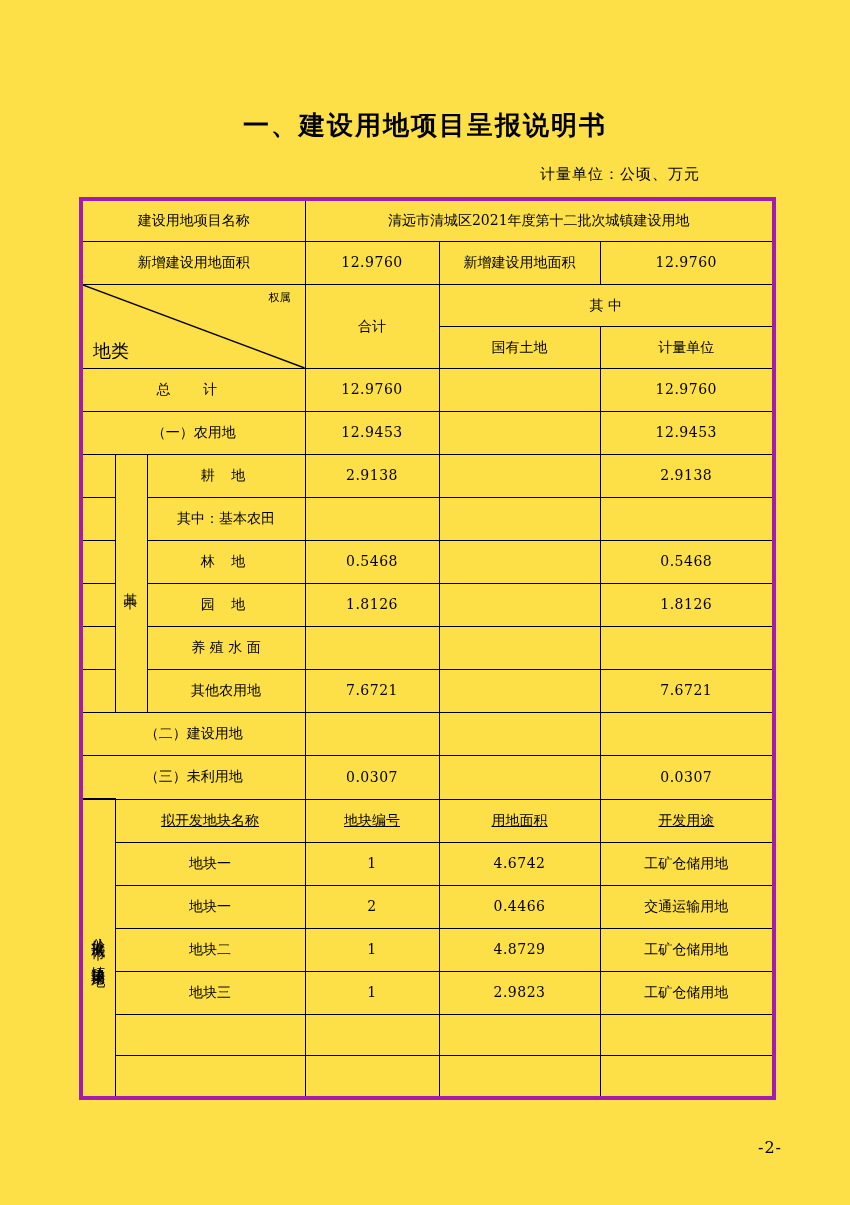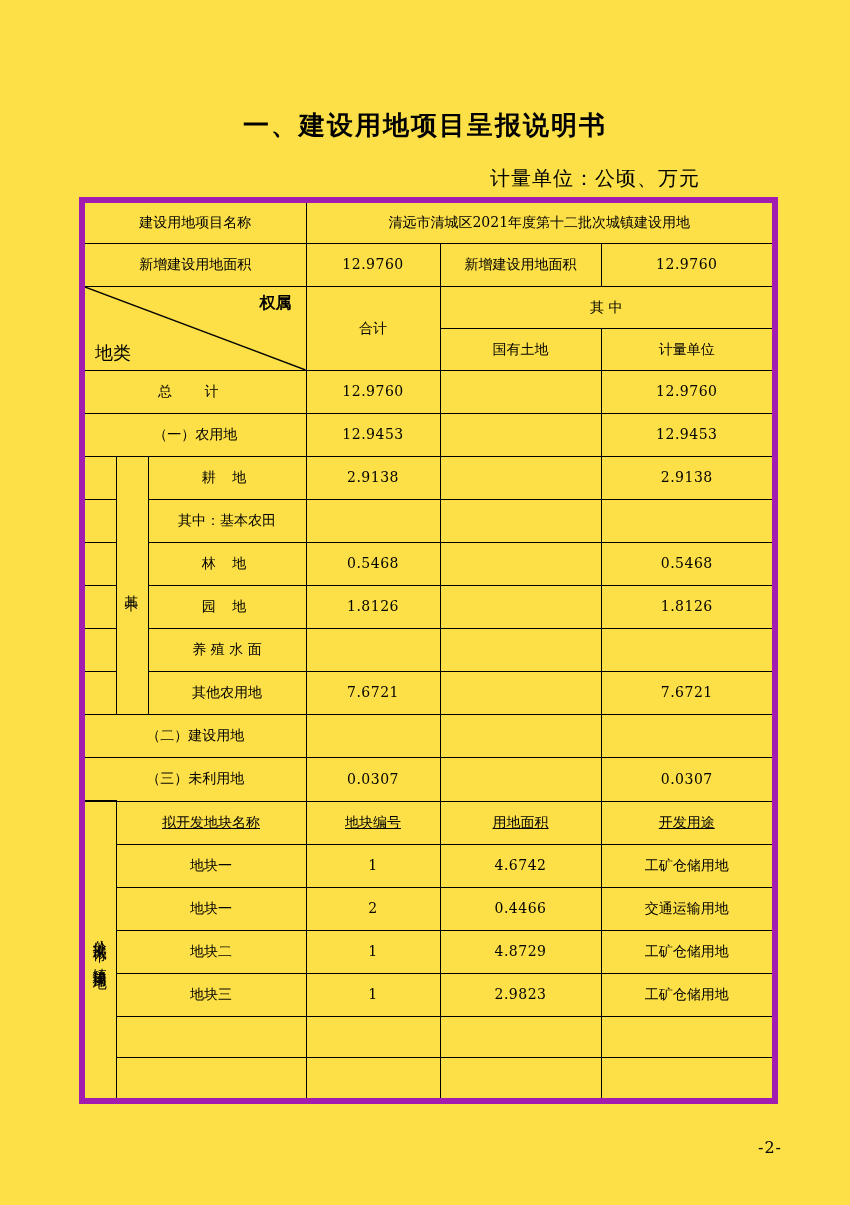--- a/index.html
+++ b/index.html
@@ -34,21 +34,21 @@
     font-size: 26px;
     font-weight: bold;
     letter-spacing: 2px;
     font-family: "DejaVu Serif", "Liberation Serif", serif;
   }
 
   .unit-line {
     position: absolute;
     right: 150px;
     top: 165px;
-    font-size: 20px;
+    font-size: 15px;
     letter-spacing: 1px;
   }
 
   
   .tbl-wrap {
     position: absolute;
     left: 79px;
     top: 197px;
     width: 693px;
   }
@@ -59,21 +59,21 @@
   }
   table.main td {
     border: 1px solid #000;
     text-align: center;
     vertical-align: middle;
     font-size: 14px;
     padding: 0 2px;
     font-family: "DejaVu Serif", "Liberation Serif", serif;
     line-height: 1.25;
   }
-  table.main { border: 6px solid #a21caf; }
+  table.main { border: 4px solid #a21caf; }
 
   .num {
     font-family: "DejaVu Serif", "Liberation Serif", serif;
     letter-spacing: 0.5px;
   }
 
   .sp2 { letter-spacing: 14px; padding-left: 14px; margin-left: 20px; }
   .sp3 { letter-spacing: 6px; padding-left: 6px; }
 
   
@@ -85,22 +85,21 @@
   .diag svg {
     position: absolute;
     left: 0; top: 0;
     width: 100%;
     height: 100%;
   }
   .diag .lbl-top {
     position: absolute;
     right: 14px;
     top: 6px;
-    font-size: 16px;
-    font-weight: bold;
+    font-size: 11px;
   }
   .diag .lbl-bot {
     position: absolute;
     left: 10px;
     bottom: 6px;
     font-size: 18px;
   }
 
   
   .vtext {

